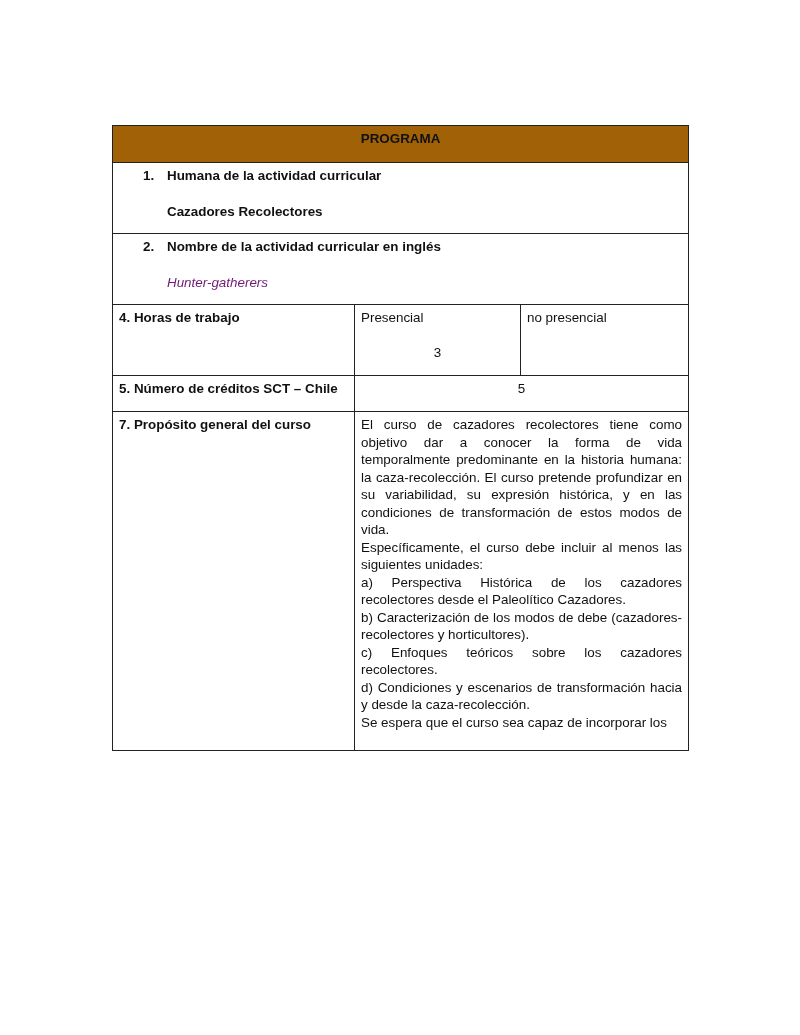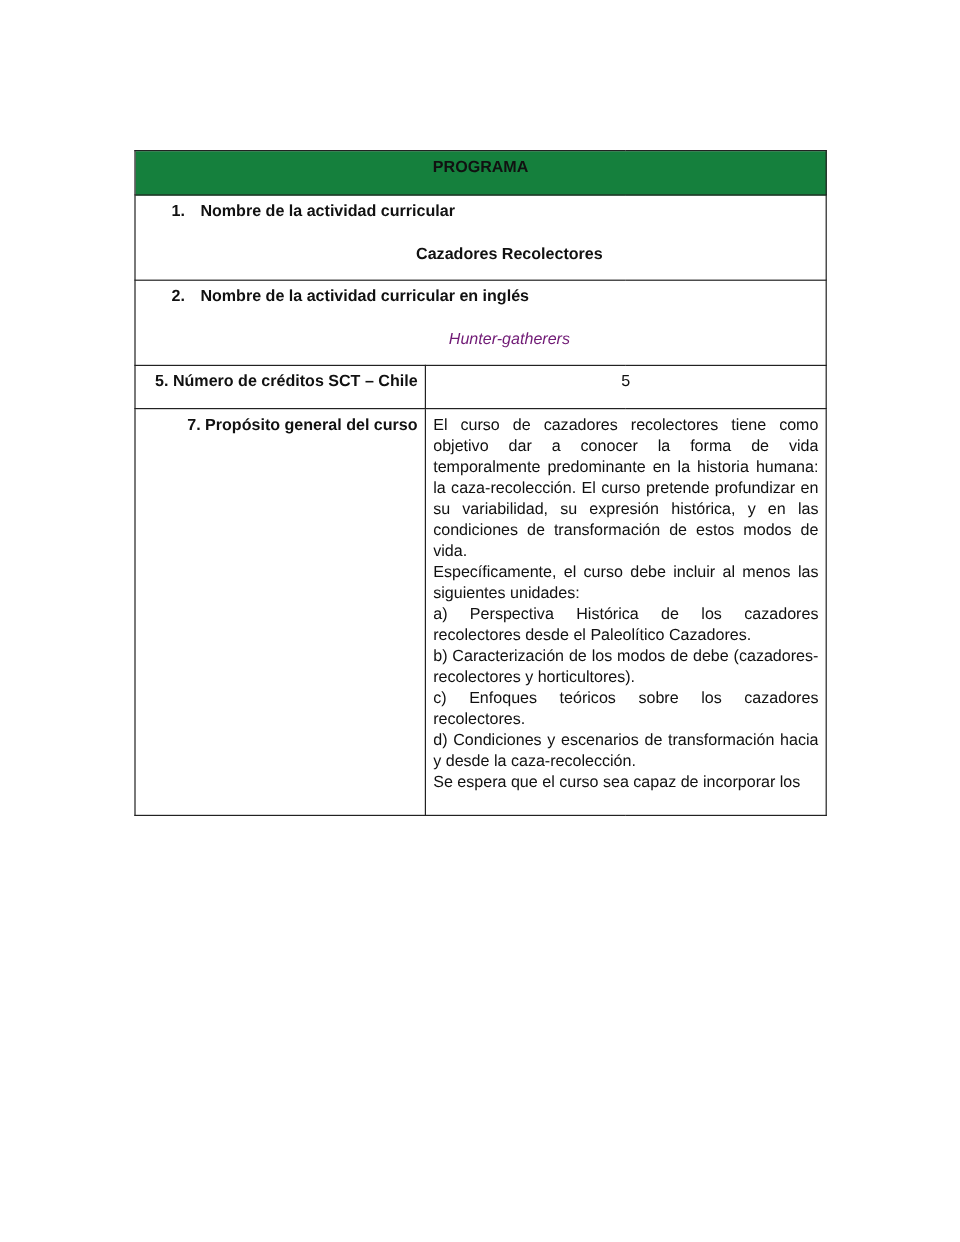--- a/index.html
+++ b/index.html
@@ -1,74 +1,85 @@
 <!DOCTYPE html>
 <html><head>
 <meta charset="utf-8">
 <style>
   html, body { margin: 0; padding: 0; background: #ffffff; }
   body { width: 800px; height: 1035px; position: relative; font-family: "Liberation Sans", sans-serif; color: #111; overflow: hidden; }
   .page { position: absolute; left: 0; top: 0; width: 800px; height: 1035px; background: #fff; }
   table.prog { position: absolute; left: 112px; top: 125px; width: 576px; border-collapse: collapse; table-layout: fixed; font-size: 13.4px; line-height: 17.5px; }
   table.prog td { border: 1.5px solid #222; vertical-align: top; padding: 4px 6px 4px 6px; }
-  .hdr { background: #15803d; text-align: center; font-weight: bold; height: 28px; padding-top: 4px !important; }
+  .hdr { background: #a16207; text-align: center; font-weight: bold; height: 28px; padding-top: 4px !important; }
   .b { font-weight: bold; }
   .it { font-style: italic; color: #701a75; }
   .num-list { padding-left: 24px; }
   .num { display: inline-block; width: 24px; font-weight: bold; }
-  .indent { padding-left: 48px; text-align: center; }
+  .indent { padding-left: 48px; }
   .gap { height: 18px; }
   .row-h70 { height: 62px; }
   .center { text-align: center; }
   .just { text-align: justify; }
   .just p { margin: 0; text-align: justify; }
   .pres-val { text-align: center; margin-top: 17px; }
-  .bottomcut { border-bottom: 1.5px solid #222 !important; text-align: right; }
+  .bottomcut { border-bottom: 1.5px solid #222 !important; }
   .clip { height: 330px; overflow: hidden; }
 </style>
 </head>
 <body>
 
 <div class="page">
   <table class="prog">
     <colgroup>
       <col style="width:242px">
       <col style="width:166px">
       <col style="width:168px">
     </colgroup>
     <tbody>
         <tr>
       <td colspan="3" class="hdr">PROGRAMA</td>
     </tr>
 
     <tr>
       <td colspan="3" class="row-h70" style="height:62px;">
         <div class="num-list">
-          <span class="num">1.</span><span class="b">Nombre de la actividad curricular</span>
+          <span class="num">1.</span><span class="b">Humana de la actividad curricular</span>
         </div>
         <div class="gap"></div>
         <div class="indent b">Cazadores Recolectores</div>
       </td>
     </tr>
 
     <tr>
       <td colspan="3" style="height:62px;">
         <div class="num-list">
           <span class="num">2.</span><span class="b">Nombre de la actividad curricular en inglés</span>
         </div>
         <div class="gap"></div>
         <div class="indent it">Hunter-gatherers</div>
       </td>
     </tr>
 
 
 
+    <tr>
+      <td style="height:62px;" class="b">4. Horas de trabajo</td>
+      <td>
+        <div>Presencial</div>
+        <div class="pres-val">3</div>
+      </td>
+      <td>
+        <div>no presencial</div>
+        <div></div>
+      </td>
+    </tr>
 
     <tr>
-      <td style="height:27px;text-align:right;" class="b">5. Número de créditos SCT – Chile</td>
+      <td style="height:27px;" class="b">5. Número de créditos SCT – Chile</td>
       <td colspan="2" class="center">5</td>
     </tr>
 
 
     <tr>
       <td class="b bottomcut">7. Propósito general del curso</td>
       <td colspan="2" class="just bottomcut">
         <div class="clip">
           <p>El curso de cazadores recolectores tiene como objetivo dar a conocer la forma de vida temporalmente predominante en la historia humana: la caza-recolección. El curso pretende profundizar en su variabilidad, su expresión histórica, y en las condiciones de transformación de estos modos de vida.</p>
           <p>Específicamente, el curso debe incluir al menos las siguientes unidades:</p>

